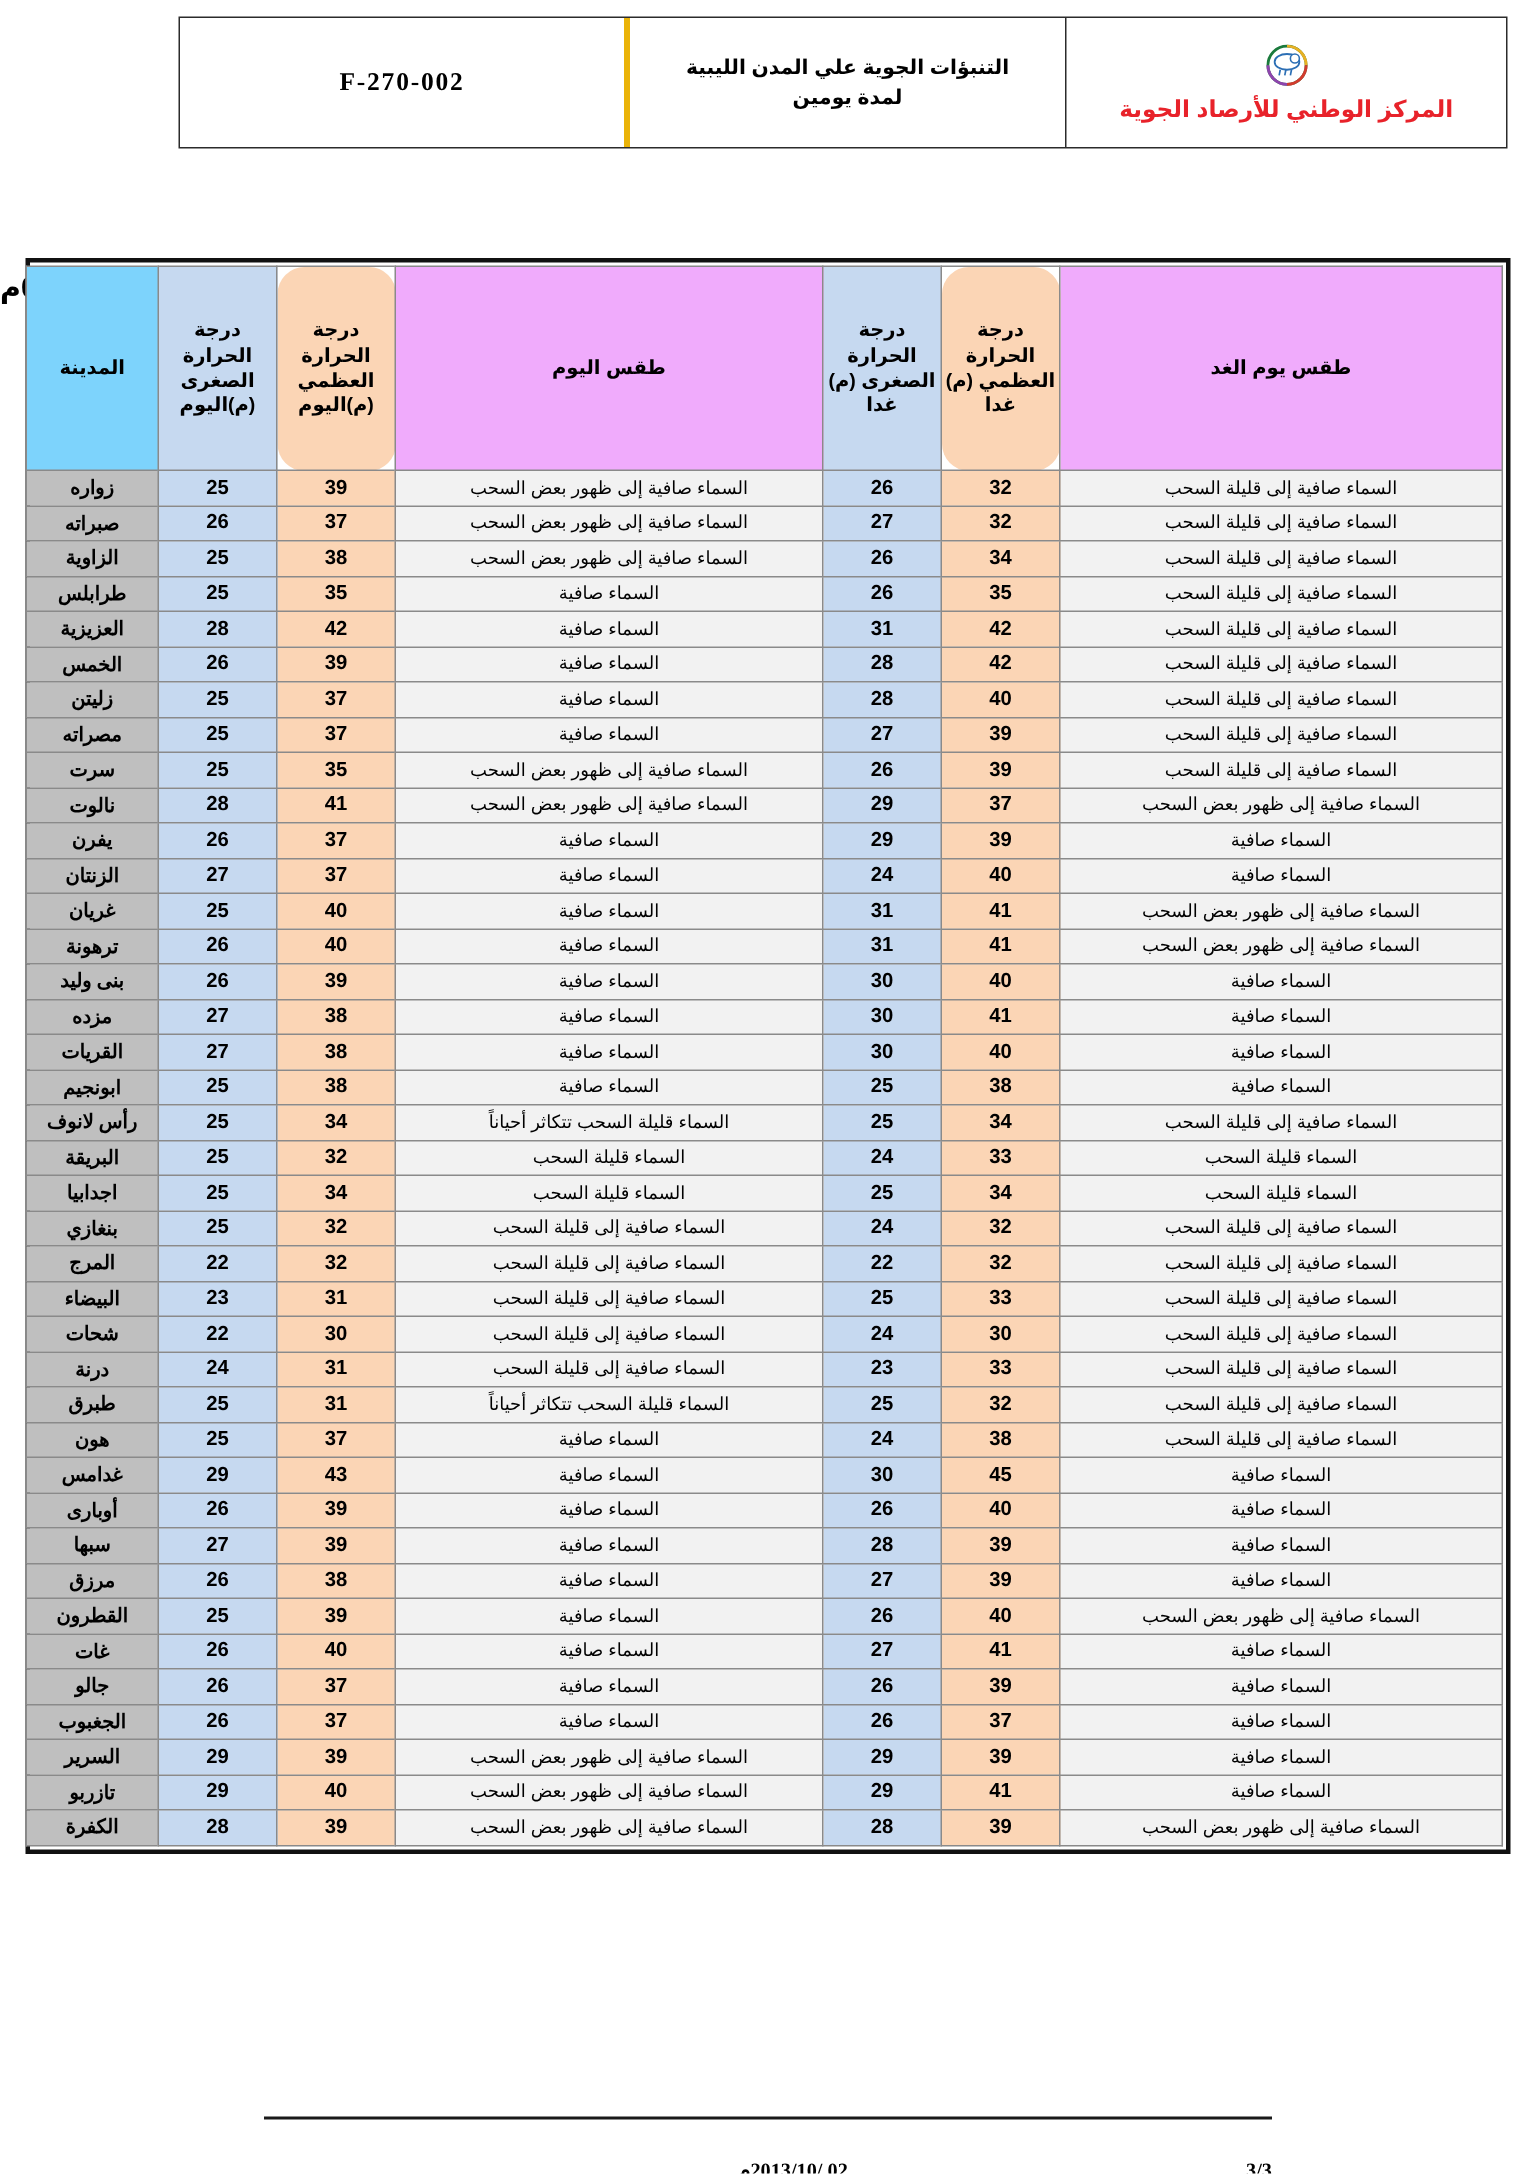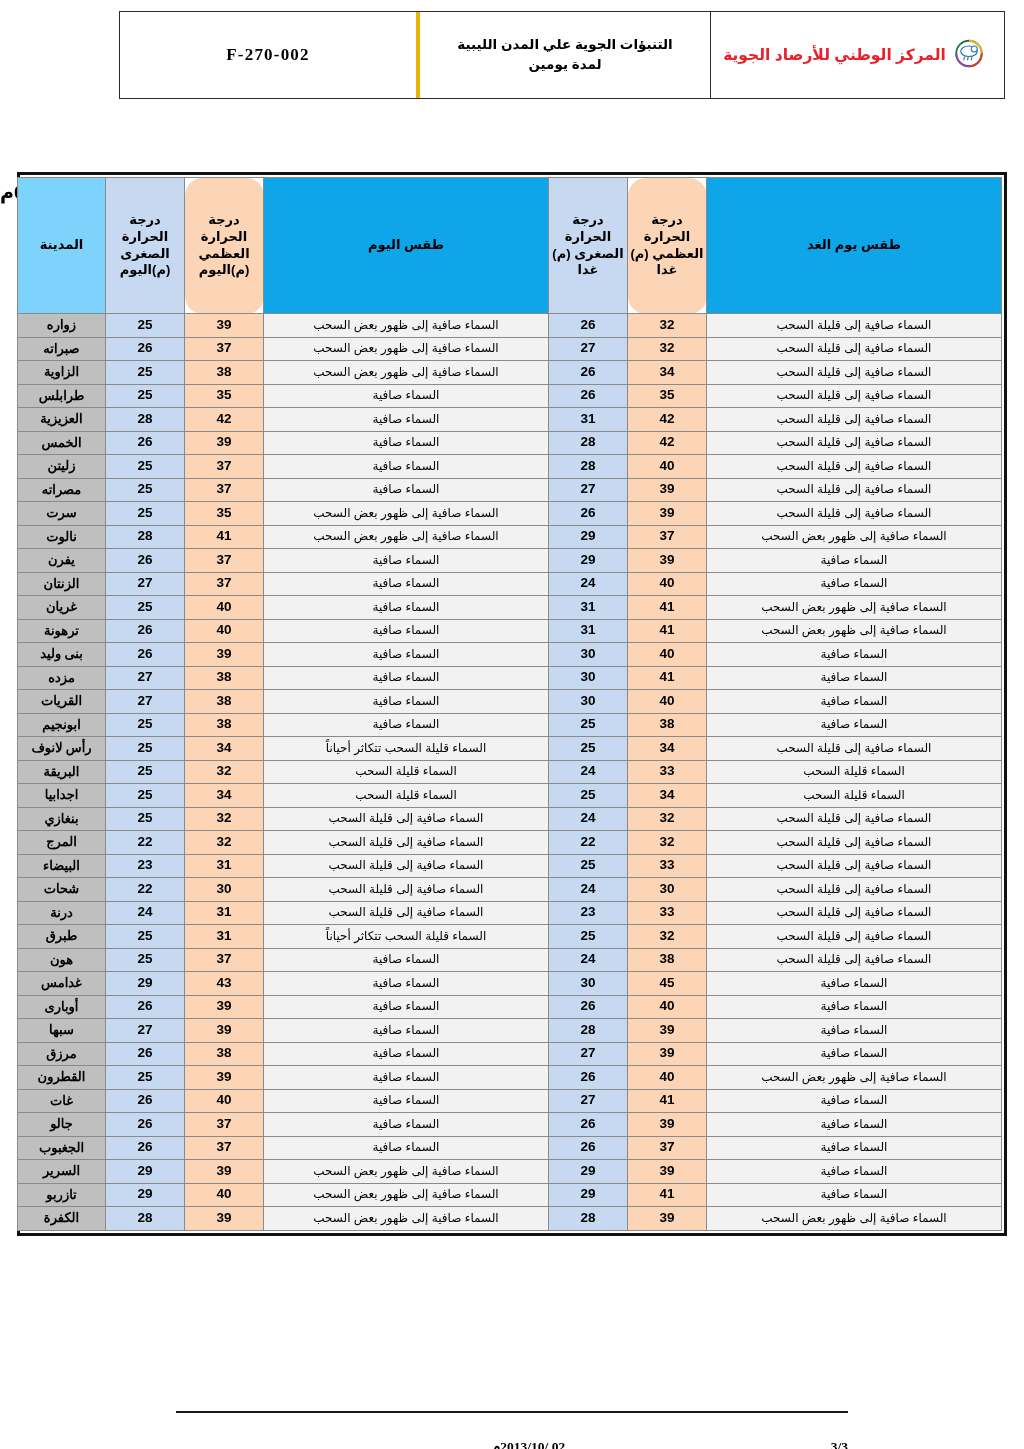--- a/index.html
+++ b/index.html
@@ -31,20 +31,21 @@
   }
   .hdr-cell {
     display: flex;
     align-items: center;
     justify-content: center;
     box-sizing: border-box;
     padding: 2px 6px;
   }
   .hdr-org {
     width: 294px;
+    flex-direction: column;
     border-left: 1px solid #2b2b2b;
   }
   .hdr-title {
     width: 294px;
     border-left: 4px solid #eab308;
   }
   .hdr-code {
     width: 296px;
   }
   .org-logo {
@@ -124,21 +125,21 @@
   col.c-city { width: 88px; }
 
   thead th {
     height: 136px;
     font-weight: bold;
     font-size: 13px;
     font-family: "Liberation Sans", "DejaVu Sans", sans-serif;
     line-height: 1.3;
     border: 2px solid #2b2b2b;
   }
-  th.h-weather { background: #0ea5e9; }
+  th.h-weather { background: #f0abfc; }
   th.h-max { background: #fbd5b5; border-radius: 18px; }
   th.h-min { background: #c6d9f0; }
   th.h-city { background: #7dd3fc; }
 
   tbody tr { height: 23.5px; }
   tbody td {
     font-size: 12.5px;
     font-family: "Liberation Sans", "DejaVu Sans", sans-serif;
     line-height: 1.1;
   }

